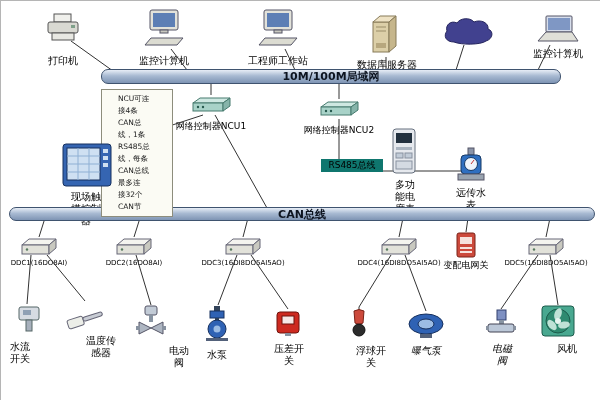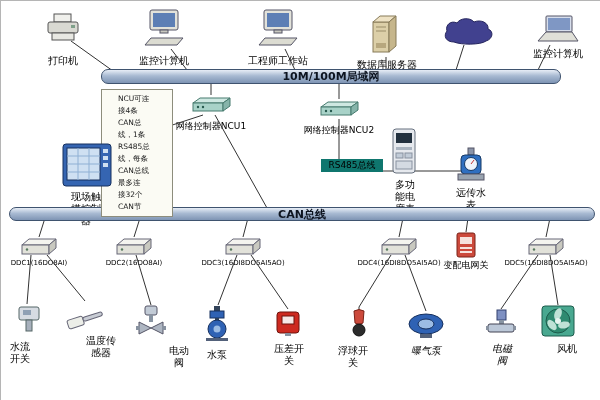--- a/index.html
+++ b/index.html
@@ -330,18 +330,18 @@
         <ellipse cx="23" cy="20" rx="3.5" ry="6" fill="#bfe2d6" transform="rotate(260 23 20)"></ellipse>
         <circle cx="17" cy="16" r="3" fill="#e8f4f0"></circle>
       </svg>
   </div>
 
   <div class="lbl" style="left:5px;top:340px;width:28px;">水流开关</div>
   <div class="lbl" style="left:82px;top:334px;width:36px;">温度传感器</div>
   <div class="lbl" style="left:138px;top:344px;width:26px;margin-left:27px;">电动阀</div>
   <div class="lbl" style="left:194px;top:348px;width:44px;">水泵</div>
   <div class="lbl" style="left:270px;top:342px;width:36px;">压差开关</div>
-  <div class="lbl" style="left:334px;top:344px;width:36px;">浮球开关</div>
+  <div class="lbl" style="left:352px;top:344px;width:36px;">浮球开关</div>
   <div class="lbl" style="left:402px;top:344px;width:46px;font-style:italic;">曝气泵</div>
   <div class="lbl" style="left:488px;top:342px;width:26px;font-style:italic;">电磁阀</div>
   <div class="lbl" style="left:538px;top:342px;width:38px;text-align:right;">风机</div>
 
 </div>
 
 </body></html>

